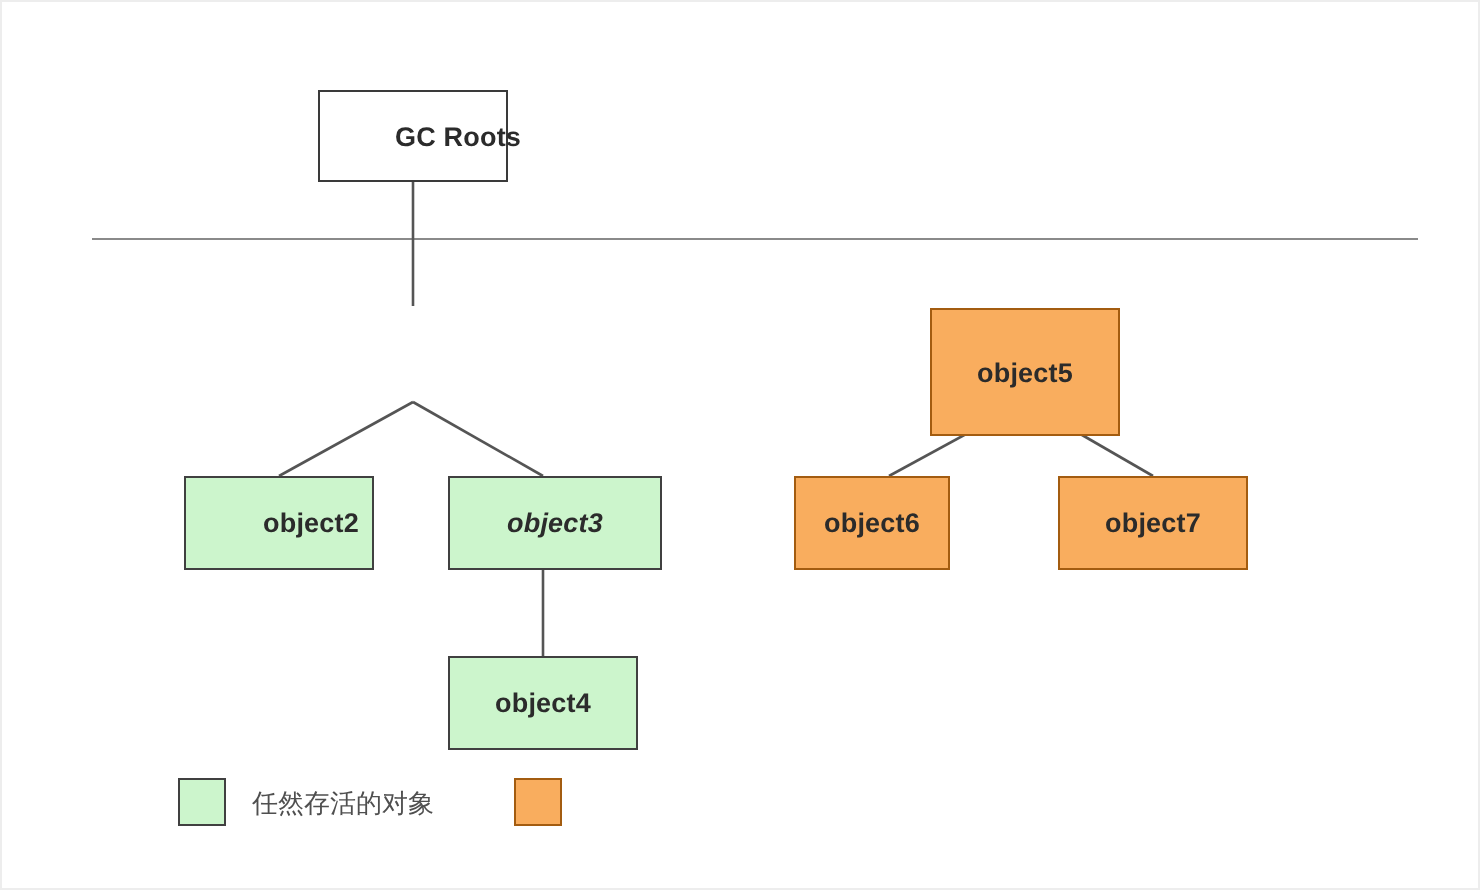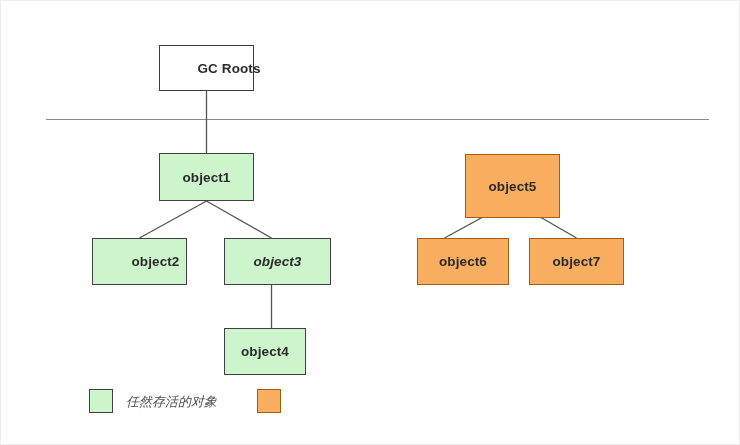--- a/index.html
+++ b/index.html
@@ -48,23 +48,23 @@
   }
   .node-garbage {
     background: #f9ad5e;
     border: 1.4px solid #a35c10;
   }
 
   #n-root    { left: 158px; top: 44px;  width: 95px; height: 46px; padding-left: 45px; }
   #n-object1 { left: 158px; top: 152px; width: 95px; height: 48px; }
   #n-object2 { left: 91px;  top: 237px; width: 95px; height: 47px; padding-left: 32px; }
   #n-object3 { left: 223px; top: 237px; width: 107px; height: 47px; font-style: italic; }
-  #n-object4 { left: 223px; top: 327px; width: 82px; height: 47px; }
+  #n-object4 { left: 223px; top: 327px; width: 95px; height: 47px; }
   #n-object5 { left: 464px; top: 153px; width: 95px; height: 64px; }
-  #n-object6 { left: 416px; top: 237px; width: 92px; height: 47px; }
+  #n-object6 { left: 396px; top: 237px; width: 78px; height: 47px; }
   #n-object7 { left: 528px; top: 237px; width: 95px; height: 47px; }
 
   #roots-set-label {
     position: absolute;
     z-index: 2;
     right: 44px;
     top: 95px;
     font-size: 14.5px;
     color: #7d7d7d;
     white-space: nowrap;
@@ -90,21 +90,21 @@
   }
   .legend-label {
     position: absolute;
     z-index: 2;
     top: 392px;
     font-size: 13px;
     color: #4f4f4f;
     white-space: nowrap;
     font-family: "DejaVu Sans", "Liberation Sans", sans-serif;
   }
-  #legend-label-alive   { left: 125px; font-style: italic; }
+  #legend-label-alive   { left: 125px; }
   #legend-label-garbage { left: 293px; }
 </style>
 </head>
 <body>
 
 <div id="canvas">
 
   <svg id="edges" viewBox="0 0 740 445" xmlns="http://www.w3.org/2000/svg">
     <line x1="45" y1="118.5" x2="708" y2="118.5" stroke="#8a8a8a" stroke-width="1.1"></line>
     <line x1="205.5" y1="90" x2="205.5" y2="152" stroke="#555555" stroke-width="1.3"></line>
@@ -113,23 +113,20 @@
     <line x1="270.5" y1="284" x2="270.5" y2="327" stroke="#555555" stroke-width="1.3"></line>
     <line x1="511.5" y1="200" x2="443.5" y2="237" stroke="#555555" stroke-width="1.3"></line>
     <line x1="511.5" y1="200" x2="575.5" y2="237" stroke="#555555" stroke-width="1.3"></line>
   </svg>
 
   <div id="n-root" class="node node-root">
     <span>GC Roots</span>
   </div>
 
 
-  <div id="n-object1" class="node node-alive">
-    <span>object1</span>
-  </div>
 
   <div id="n-object2" class="node node-alive">
     <span>object2</span>
   </div>
 
   <div id="n-object3" class="node node-alive">
     <span>object3</span>
   </div>
 
   <div id="n-object4" class="node node-alive">

